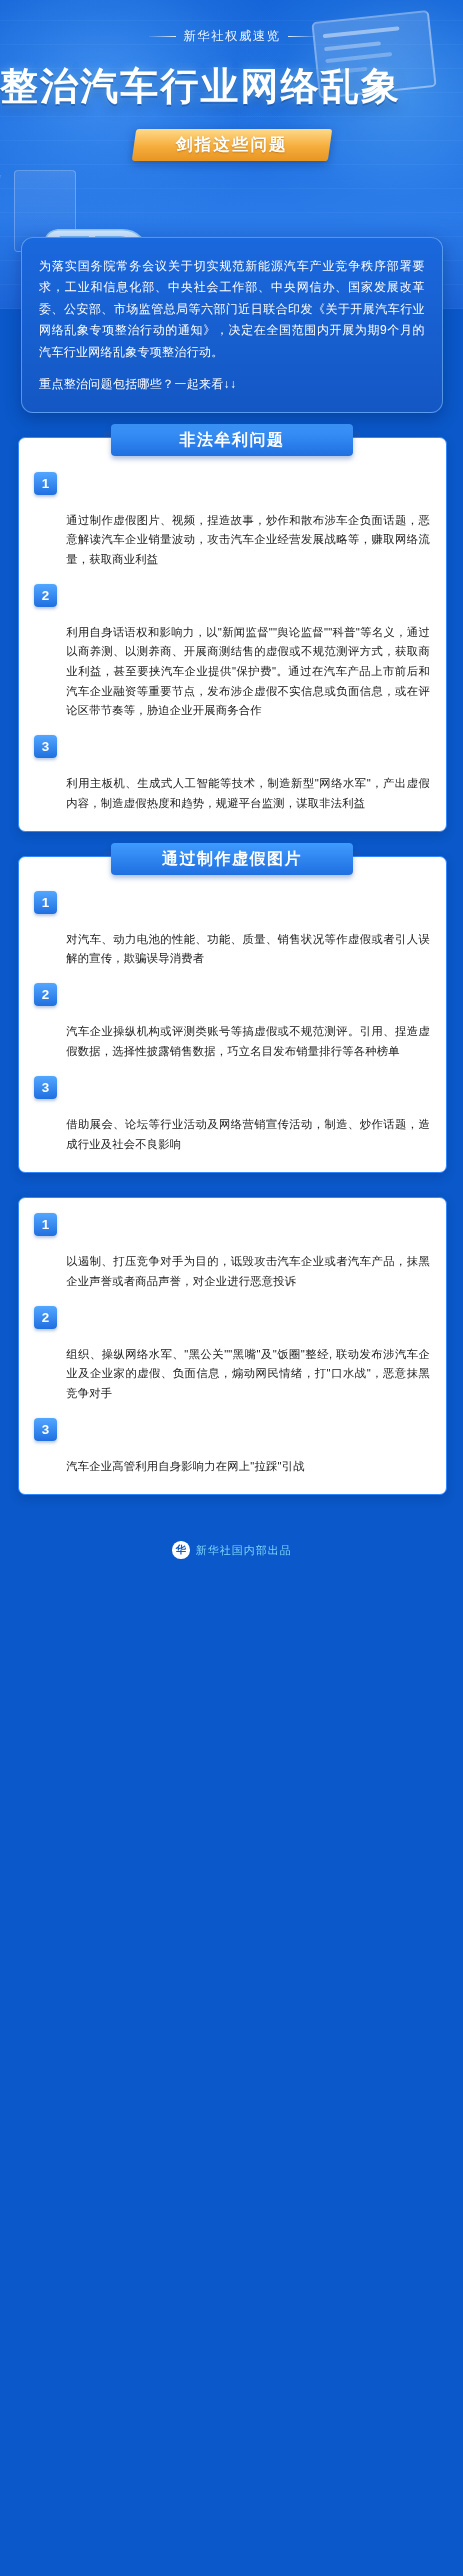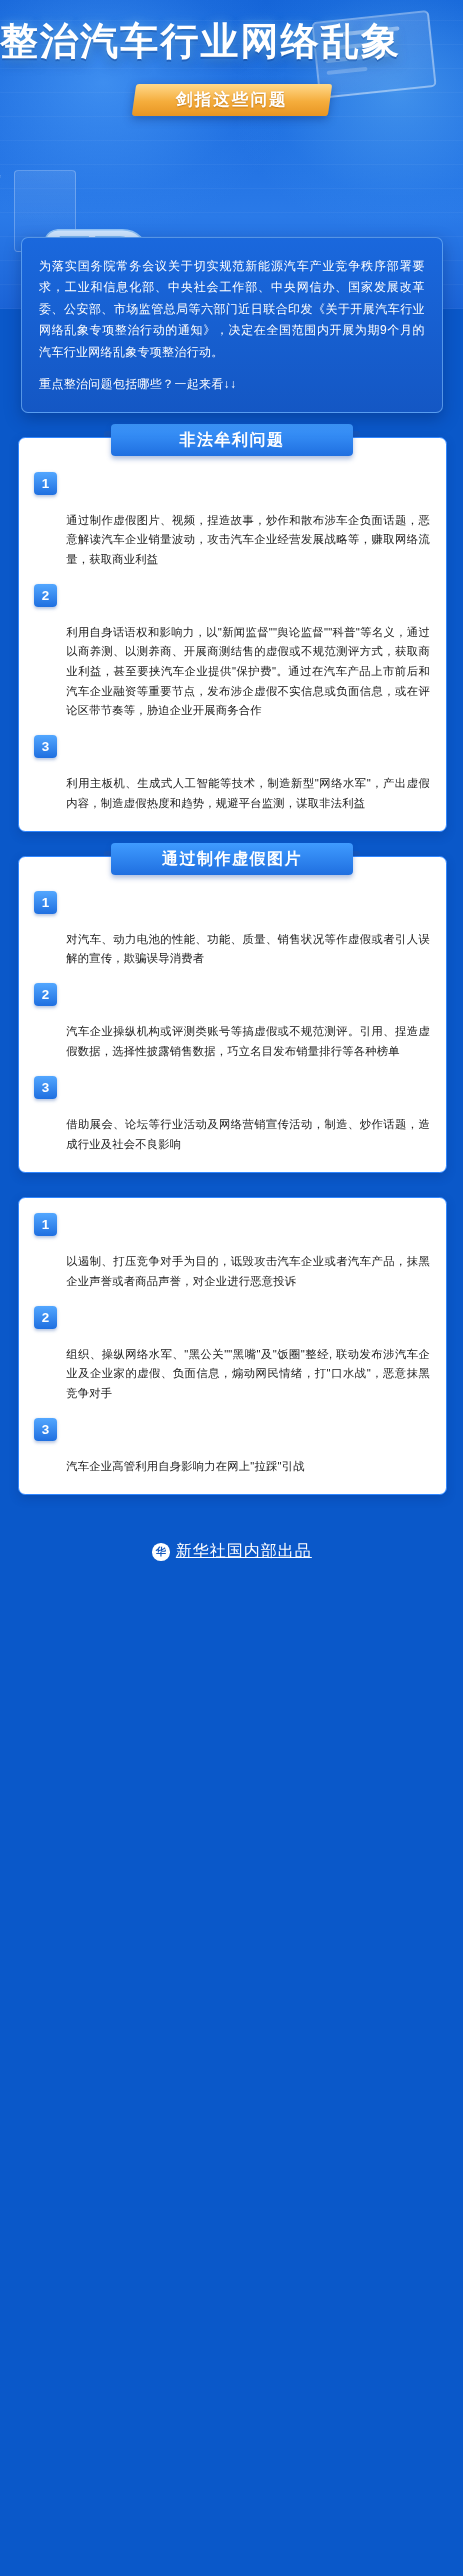--- a/index.html
+++ b/index.html
@@ -141,21 +141,21 @@
   
   .intro-wrap {
     position: relative;
     margin-top: -72px;
     padding: 0 20.6px;
     z-index: 10;
   }
   .intro-card {
     background: linear-gradient(180deg, #1a68dd 0%, #1457c4 100%);
     border: 1px solid rgba(140,200,255,0.55);
-    border-radius: 7px;
+    border-radius: 12px;
     padding: 17.5px 17.5px 15.5px;
     box-shadow: 0 5.2px 15.5px rgba(0,30,90,0.35);
   }
   .intro-card p {
     color: #ffffff;
     font-size: 12px;
     line-height: 21.6px;
     text-align: justify;
     letter-spacing: 0.3px;
   }
@@ -248,42 +248,46 @@
   .footer-logo {
     width: 17.5px; height: 17.5px;
     border-radius: 50%;
     background: #ffffff;
     display: flex; align-items: center; justify-content: center;
     color: #1558be;
     font-size: 10.3px;
     font-weight: bold;
   }
   .footer-text {
-    color: #ffffff;
-    font-size: 16px;
+    color: #7dd3fc;
+    font-size: 11px;
     letter-spacing: 1px;
-    text-decoration: underline;
   }
 </style>
 </head>
 <body>
 
 <div class="header">
   <div class="hdr-glow"></div>
   <div class="hdr-glow2"></div>
   <div class="hdr-grid"></div>
   <div class="road"></div>
 
   <div class="screen-right">
     <div class="bar" style="top:11.3px; width:77px;"></div>
     <div class="bar" style="top:24px; width:57px; opacity:.75;"></div>
     <div class="bar" style="top:36px; width:67px; opacity:.6;"></div>
     <div class="bar" style="top:48px; width:41px; opacity:.5;"></div>
   </div>
 
+  <div class="hdr-eyebrow">
+    <span class="dash"></span>
+    <span>新华社权威速览</span>
+    <span class="dash right"></span>
+  </div>
 
   <div class="hdr-title-wrap">
     <div class="hdr-title">整治汽车行业网络乱象</div>
   </div>
 
   <div class="hdr-sub">
     <span>剑指这些问题</span>
   </div>
 
   <div class="screen-left"></div>

